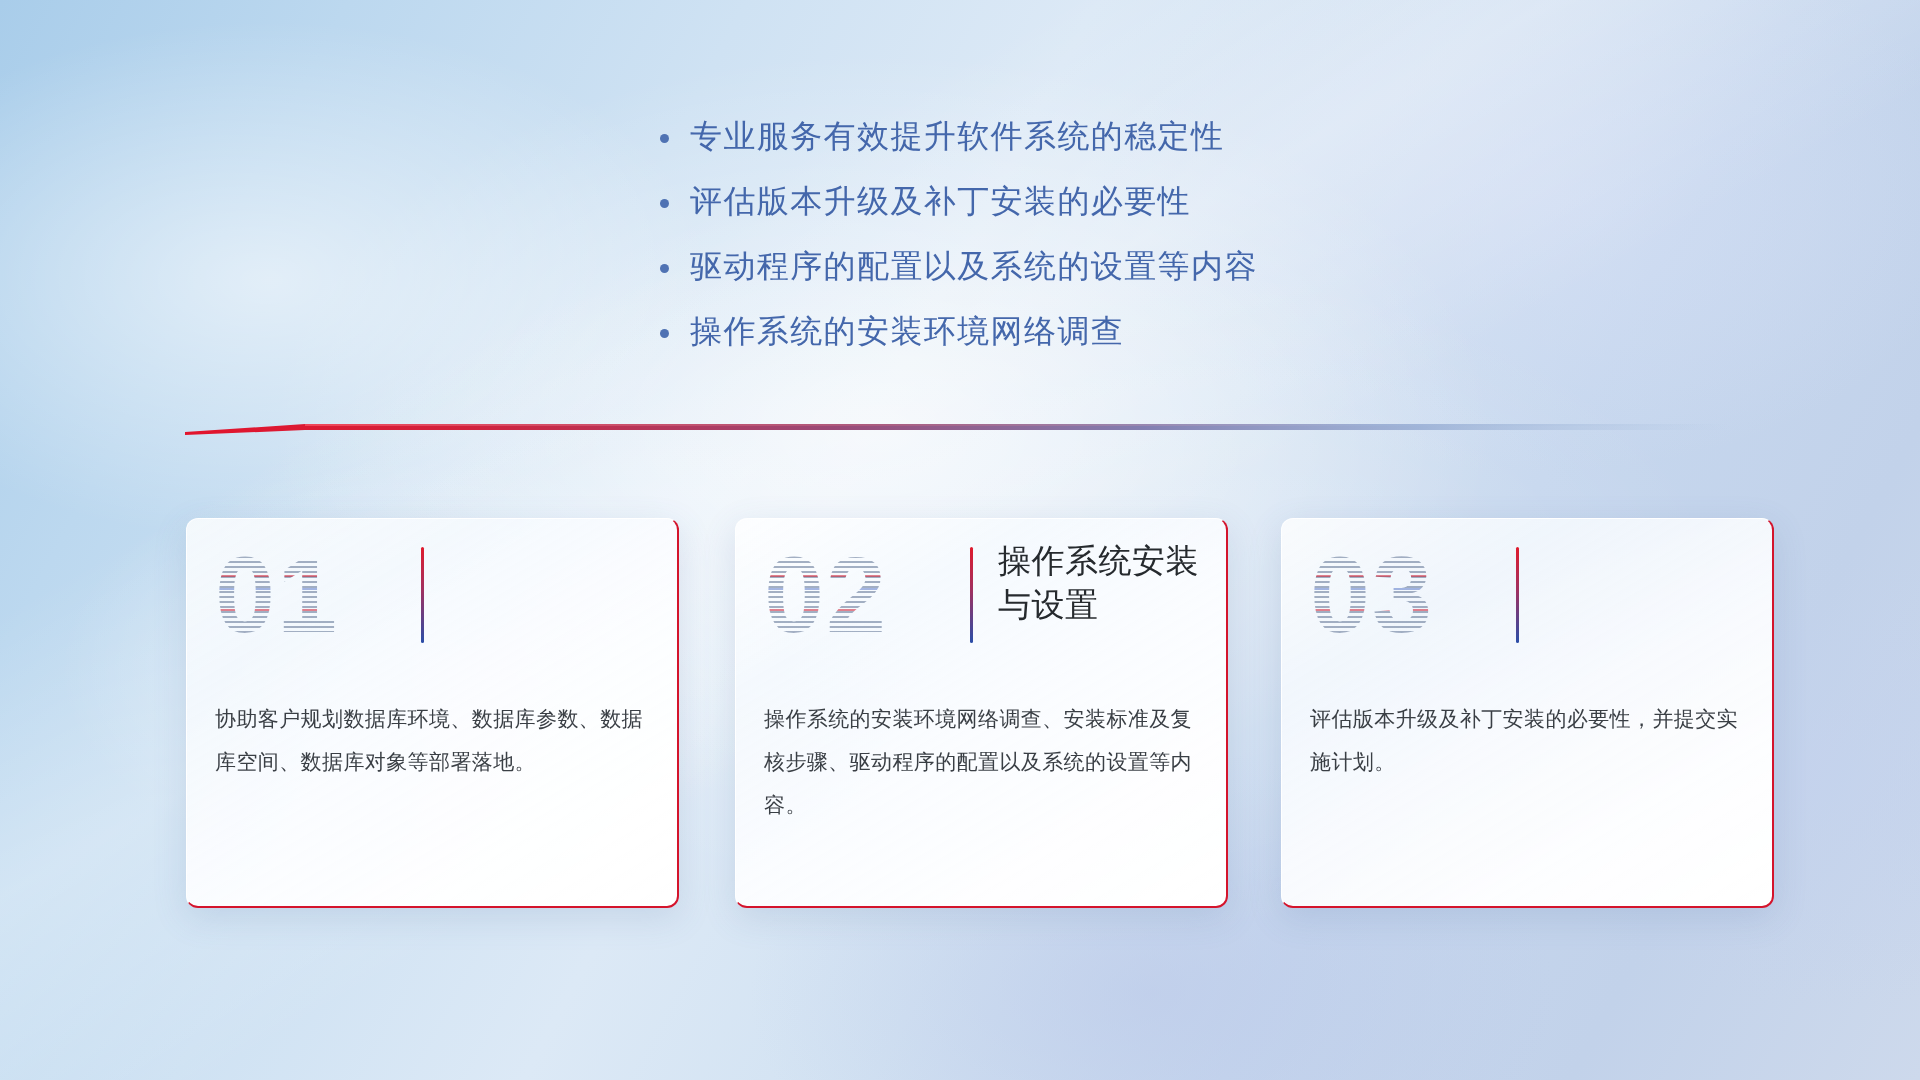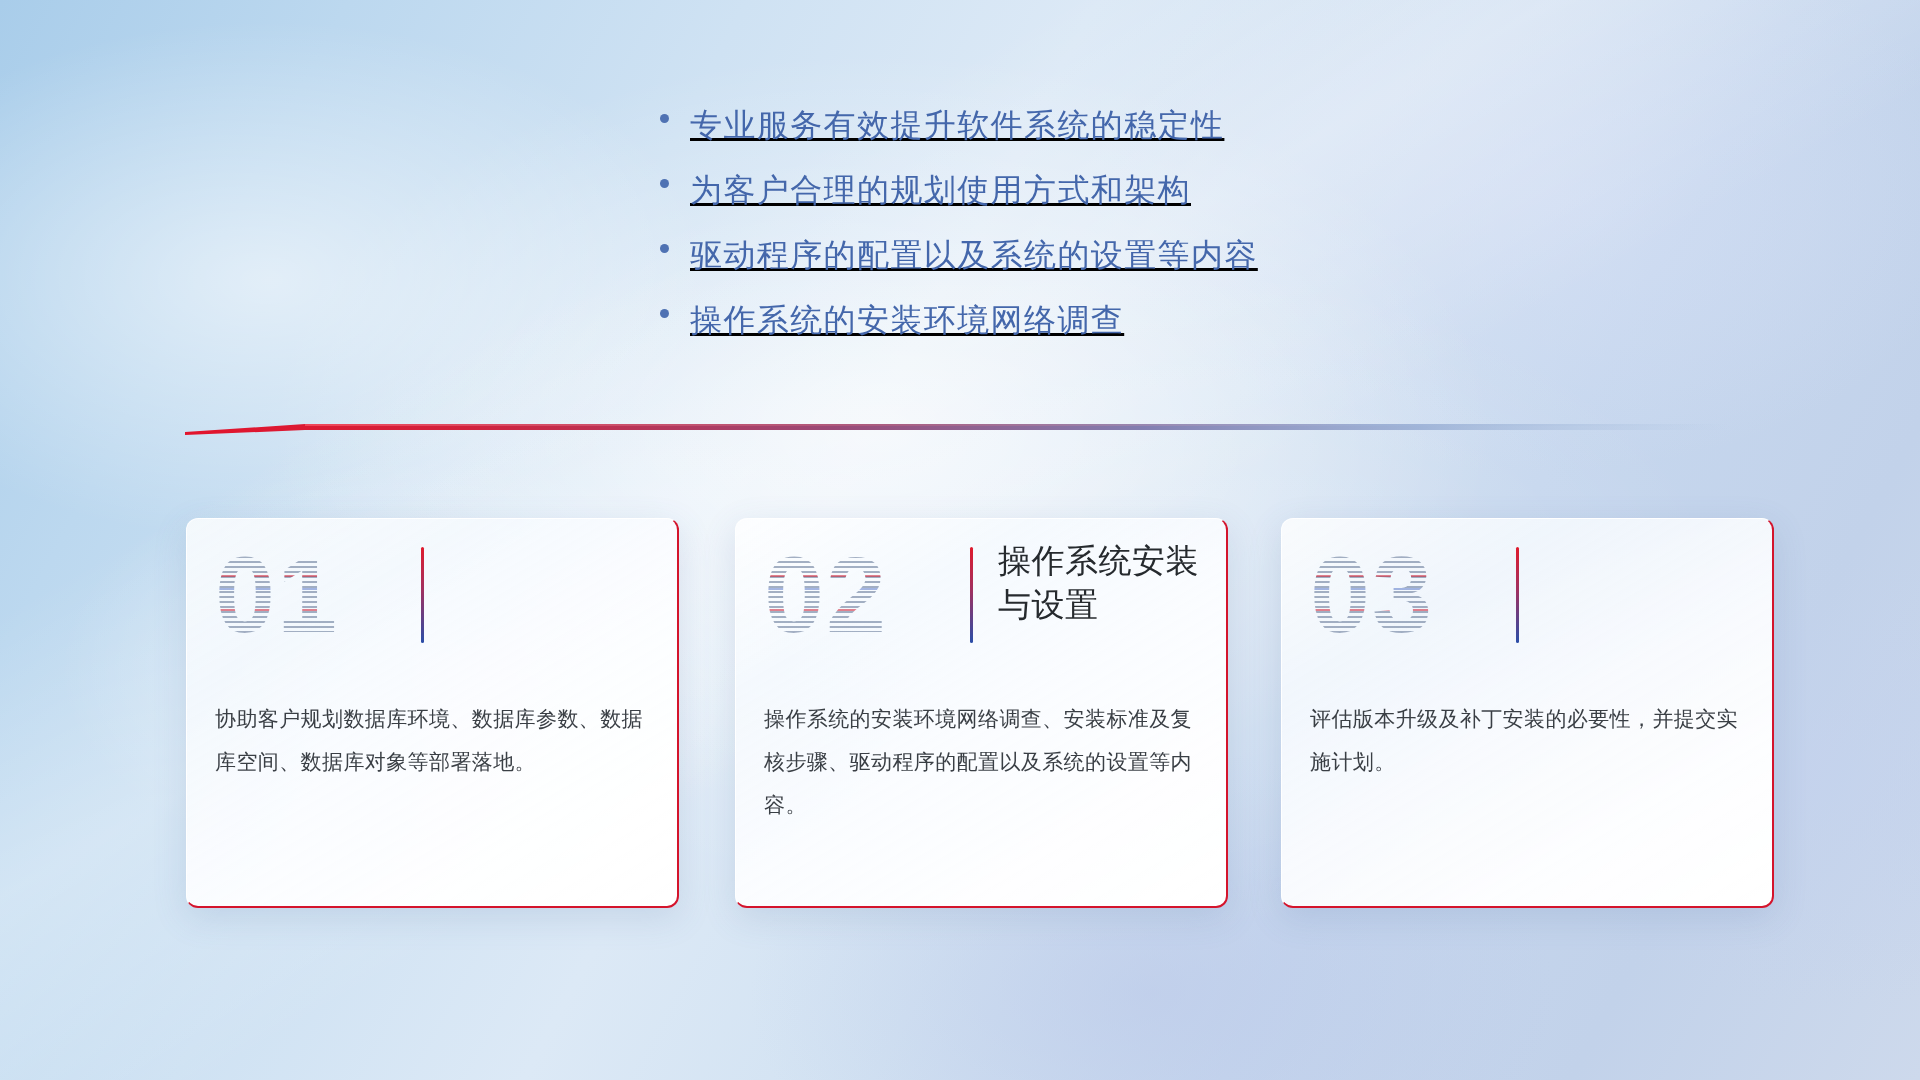--- a/index.html
+++ b/index.html
@@ -54,23 +54,22 @@
 
   
   .bullets {
     position: absolute;
     left: 660px;
     top: 104px;
     z-index: 5;
   }
   .bullet-row {
     display: flex;
-    align-items: flex-start;
+    align-items: center;
     height: 65px;
-    text-decoration: underline;
   }
   .bullet-dot {
     width: 30px;
     flex: 0 0 30px;
     color: #4a6cae;
     font-size: 26px;
     line-height: 1;
     text-align: left;
     position: relative;
     top: -3px;
@@ -224,21 +223,21 @@
 
   <div class="bullets">
 
     <div class="bullet-row">
       <div class="bullet-dot"><span></span></div>
       <div class="bullet-text">专业服务有效提升软件系统的稳定性</div>
     </div>
 
     <div class="bullet-row">
       <div class="bullet-dot"><span></span></div>
-      <div class="bullet-text">为客户合理的规划使用方式和架构</div>
+      <div class="bullet-text">评估版本升级及补丁安装的必要性</div>
     </div>
 
     <div class="bullet-row">
       <div class="bullet-dot"><span></span></div>
       <div class="bullet-text">驱动程序的配置以及系统的设置等内容</div>
     </div>
 
     <div class="bullet-row">
       <div class="bullet-dot"><span></span></div>
       <div class="bullet-text">操作系统的安装环境网络调查</div>

